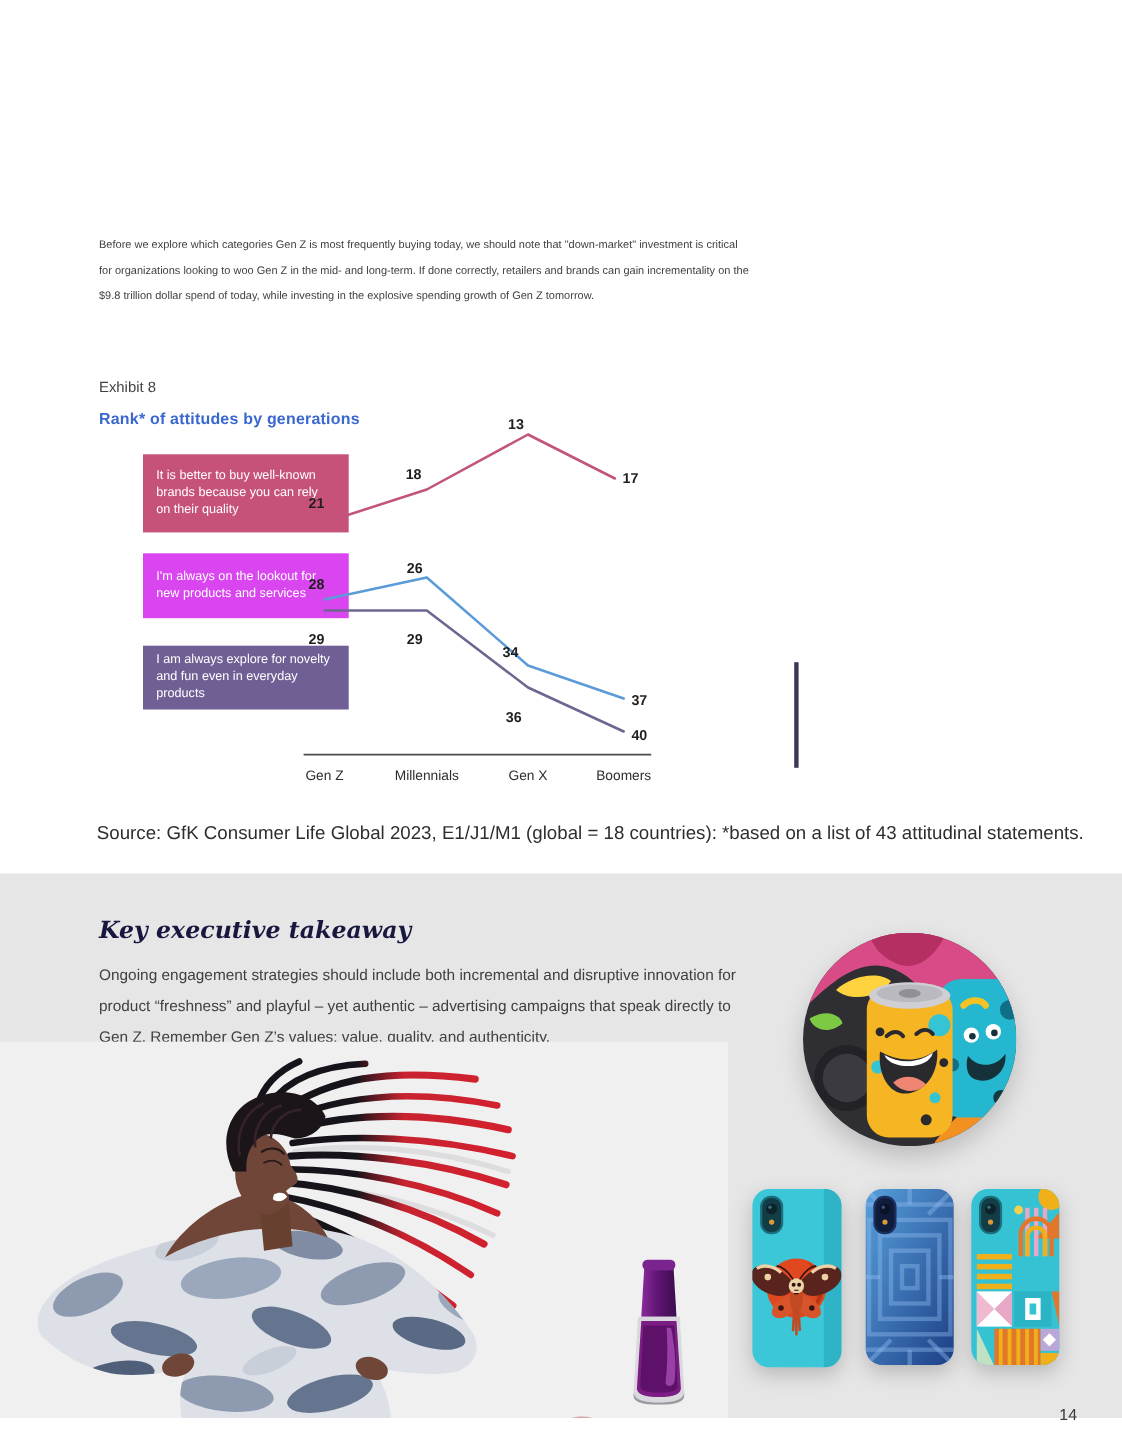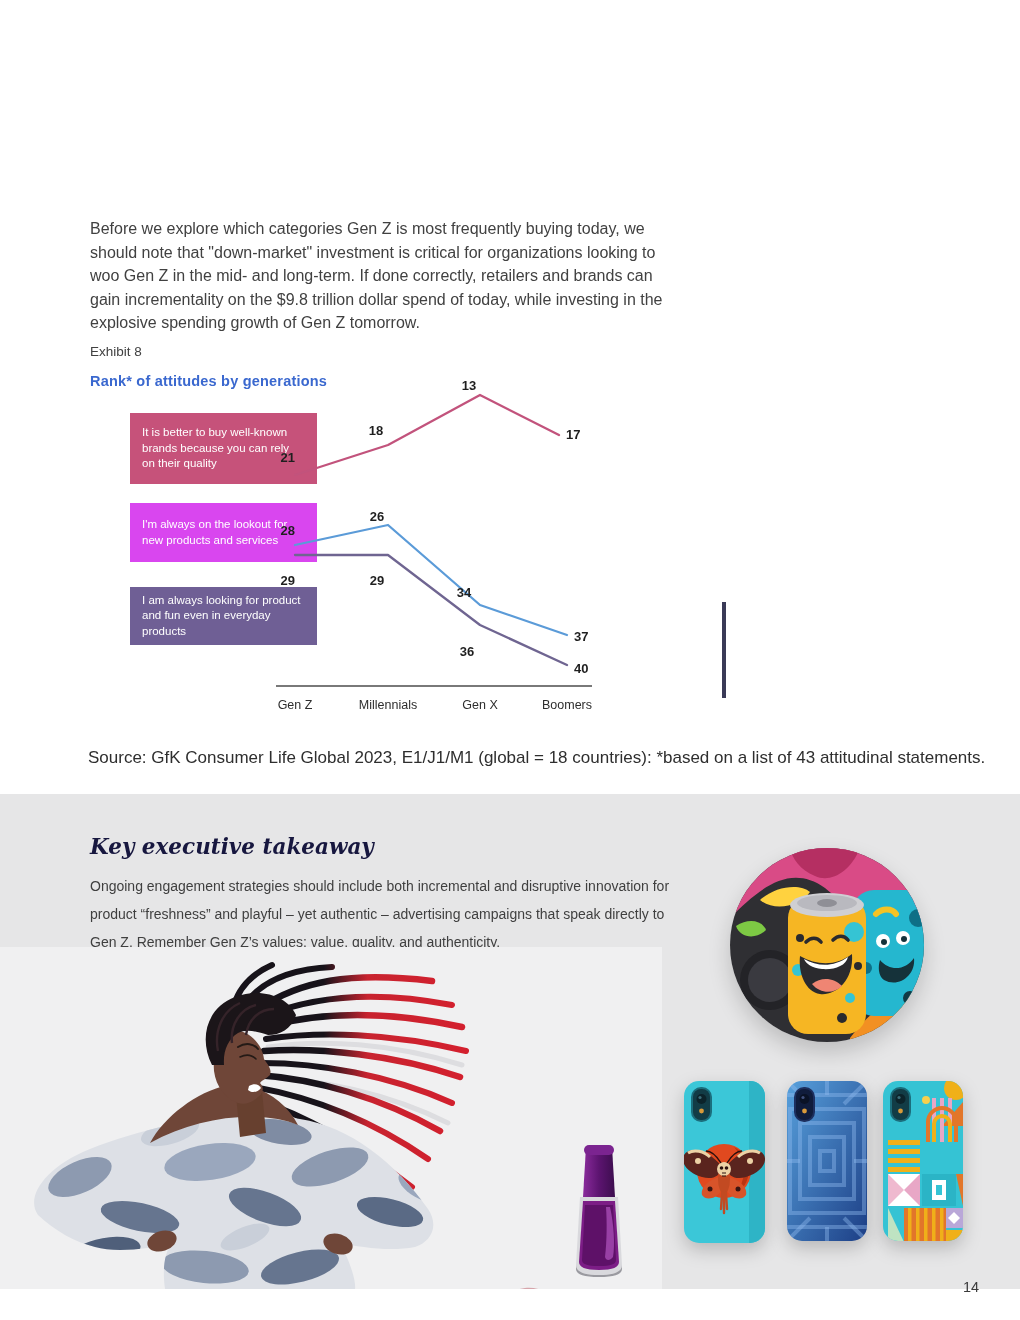--- a/index.html
+++ b/index.html
@@ -1,19 +1,19 @@
 <!DOCTYPE html>
 <html><head>
 <meta charset="utf-8">
 <style>
   html,body{margin:0;padding:0;background:#ffffff;}
   #page{position:relative;width:1020px;height:1320px;background:#ffffff;overflow:hidden;
         font-family:"Liberation Sans", sans-serif;color:#414141;}
   .abs{position:absolute;}
-  .intro{left:90px;top:201px;width:594px;font-size:16px;line-height:23.6px;color:#414141;}
+  .intro{left:90px;top:201px;width:594px;font-size:10px;line-height:23.6px;color:#414141;}
   .exhibit{left:90px;top:330px;font-size:13.5px;color:#414141;}
   .chart-title{left:90px;top:357px;font-size:14.5px;font-weight:bold;color:#3a68cf;letter-spacing:.2px;margin-top:16px;}
   .legend-box{left:90px;width:187px;color:#ffffff;font-size:11.5px;line-height:15.5px;text-align:left;
               display:flex;align-items:center;justify-content:center;padding:4px 12px;box-sizing:border-box;margin-left:40px;}
   .lb0{top:413px;height:71px;}
   .lb1{top:503px;height:59px;}
   .lb2{top:587px;height:58px;}
   .chart-svg{left:260px;top:375px;}
   .chart-svg text{font-family:"Liberation Sans",sans-serif;}
   .val{font-size:13px;font-weight:bold;fill:#1f1f1f;}
@@ -45,21 +45,21 @@
 
   <h3 class="abs chart-title">Rank* of attitudes by generations</h3>
 
   <div class="abs legend-box lb0" style="background: rgb(198, 82, 122);">
     <span>It is better to buy well-known brands because you can rely on their quality</span>
   </div>
   <div class="abs legend-box lb1" style="background: #d946ef;">
     <span>I'm always on the lookout for new products and services</span>
   </div>
   <div class="abs legend-box lb2" style="background: rgb(111, 95, 149);">
-    <span>I am always looking for product and fun even in everyday products</span>
+    <span>I am always explore for novelty and fun even in everyday products</span>
   </div>
 
   <svg class="abs chart-svg" width="360" height="345" viewBox="0 0 360 345">
     <polyline fill="none" stroke-width="2.3" stroke-linejoin="round" stroke-linecap="round" points="35,100 128,70 220,20 299,60" stroke="#c2537c"></polyline>
     <polyline fill="none" stroke-width="2.3" stroke-linejoin="round" stroke-linecap="round" points="35,170 128,150 220,230 307,260" stroke="#5b9bd8"></polyline>
     <polyline fill="none" stroke-width="2.3" stroke-linejoin="round" stroke-linecap="round" points="35,180 128,180 220,250 307,290" stroke="#6f6591"></polyline>
 
     <text class="val" x="35" y="87" text-anchor="end">21</text>
     <text class="val" x="116" y="60" text-anchor="middle">18</text>
     <text class="val" x="209" y="15" text-anchor="middle">13</text>

